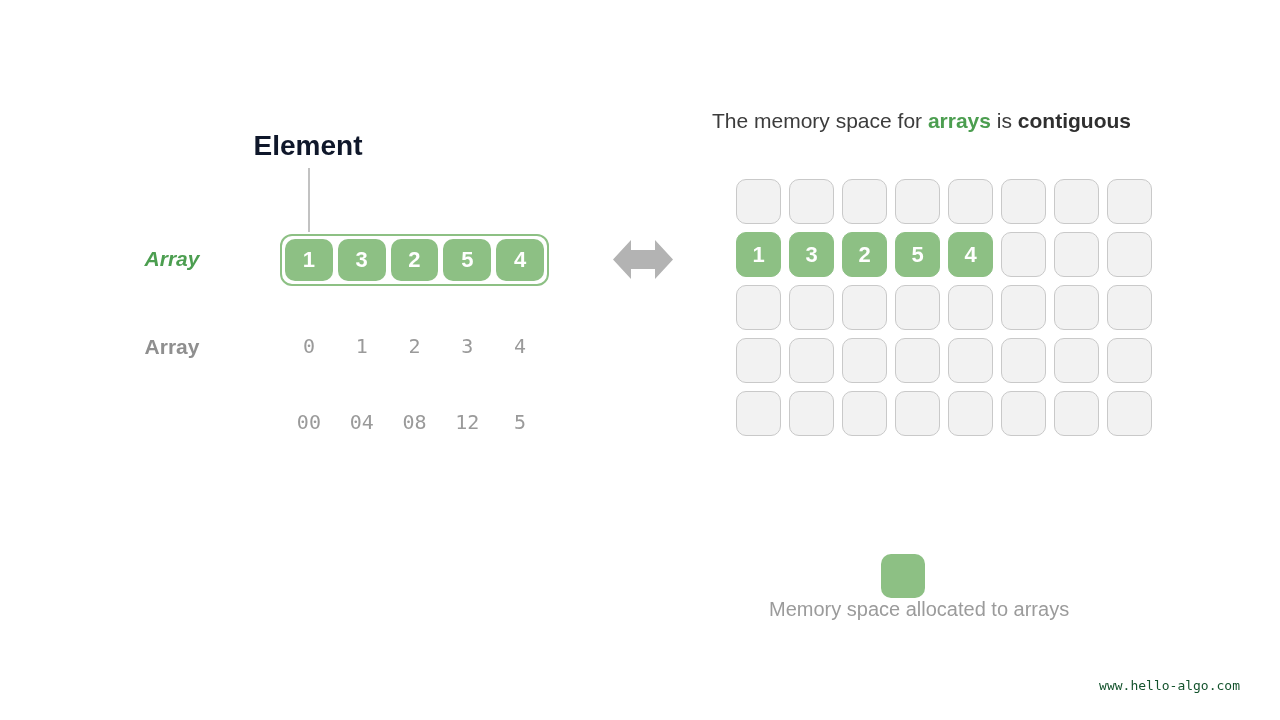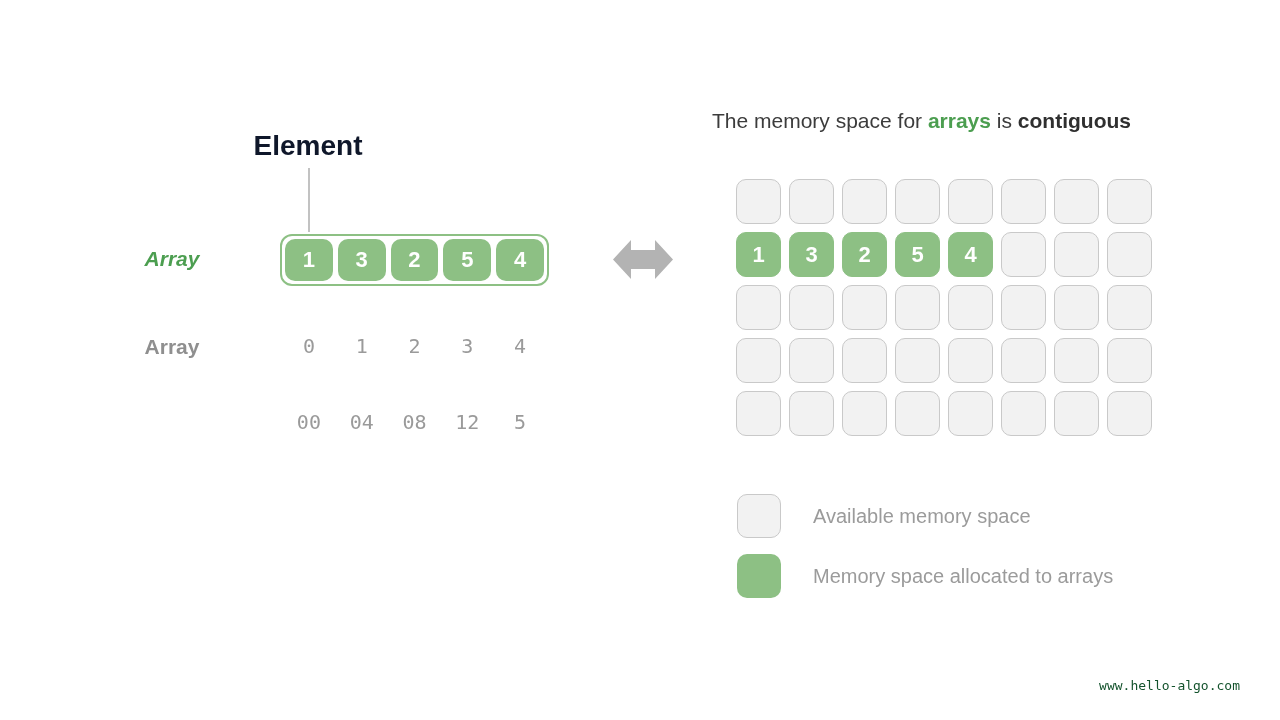--- a/index.html
+++ b/index.html
@@ -114,21 +114,21 @@
     display: flex; align-items: center; justify-content: center;
   }
 
   .legend-row {
     left: 737px;
     display: flex;
     align-items: center;
     height: 44px;
   }
   .legend-row-1 { top: 494px; }
-  .legend-row-2 { top: 554px; }
+  .legend-row-2 { top: 554px; flex-direction: column; }
   .swatch {
     width: 44px; height: 44px;
     box-sizing: border-box;
     border-radius: 10px;
     flex: none;
   }
   .swatch.available { background: #f2f2f2; border: 1.5px solid #c9c9c9; }
   .swatch.allocated { background: #8dc084; }
   .legend-text {
     margin-left: 32px;
@@ -224,23 +224,19 @@
       <div class="gcell"></div>
       <div class="gcell"></div>
       <div class="gcell"></div>
       <div class="gcell"></div>
       <div class="gcell"></div>
       <div class="gcell"></div>
       <div class="gcell"></div>
       <div class="gcell"></div>
     </div>
 
-  <div class="abs legend-row legend-row-1">
-    <div class="swatch available"></div>
-    <div class="legend-text">Available memory space</div>
-  </div>
   <div class="abs legend-row legend-row-2">
     <div class="swatch allocated"></div>
     <div class="legend-text">Memory space allocated to arrays</div>
   </div>
 
   <div class="abs watermark">www.hello-algo.com</div>
 </div>
 
 </body></html>

